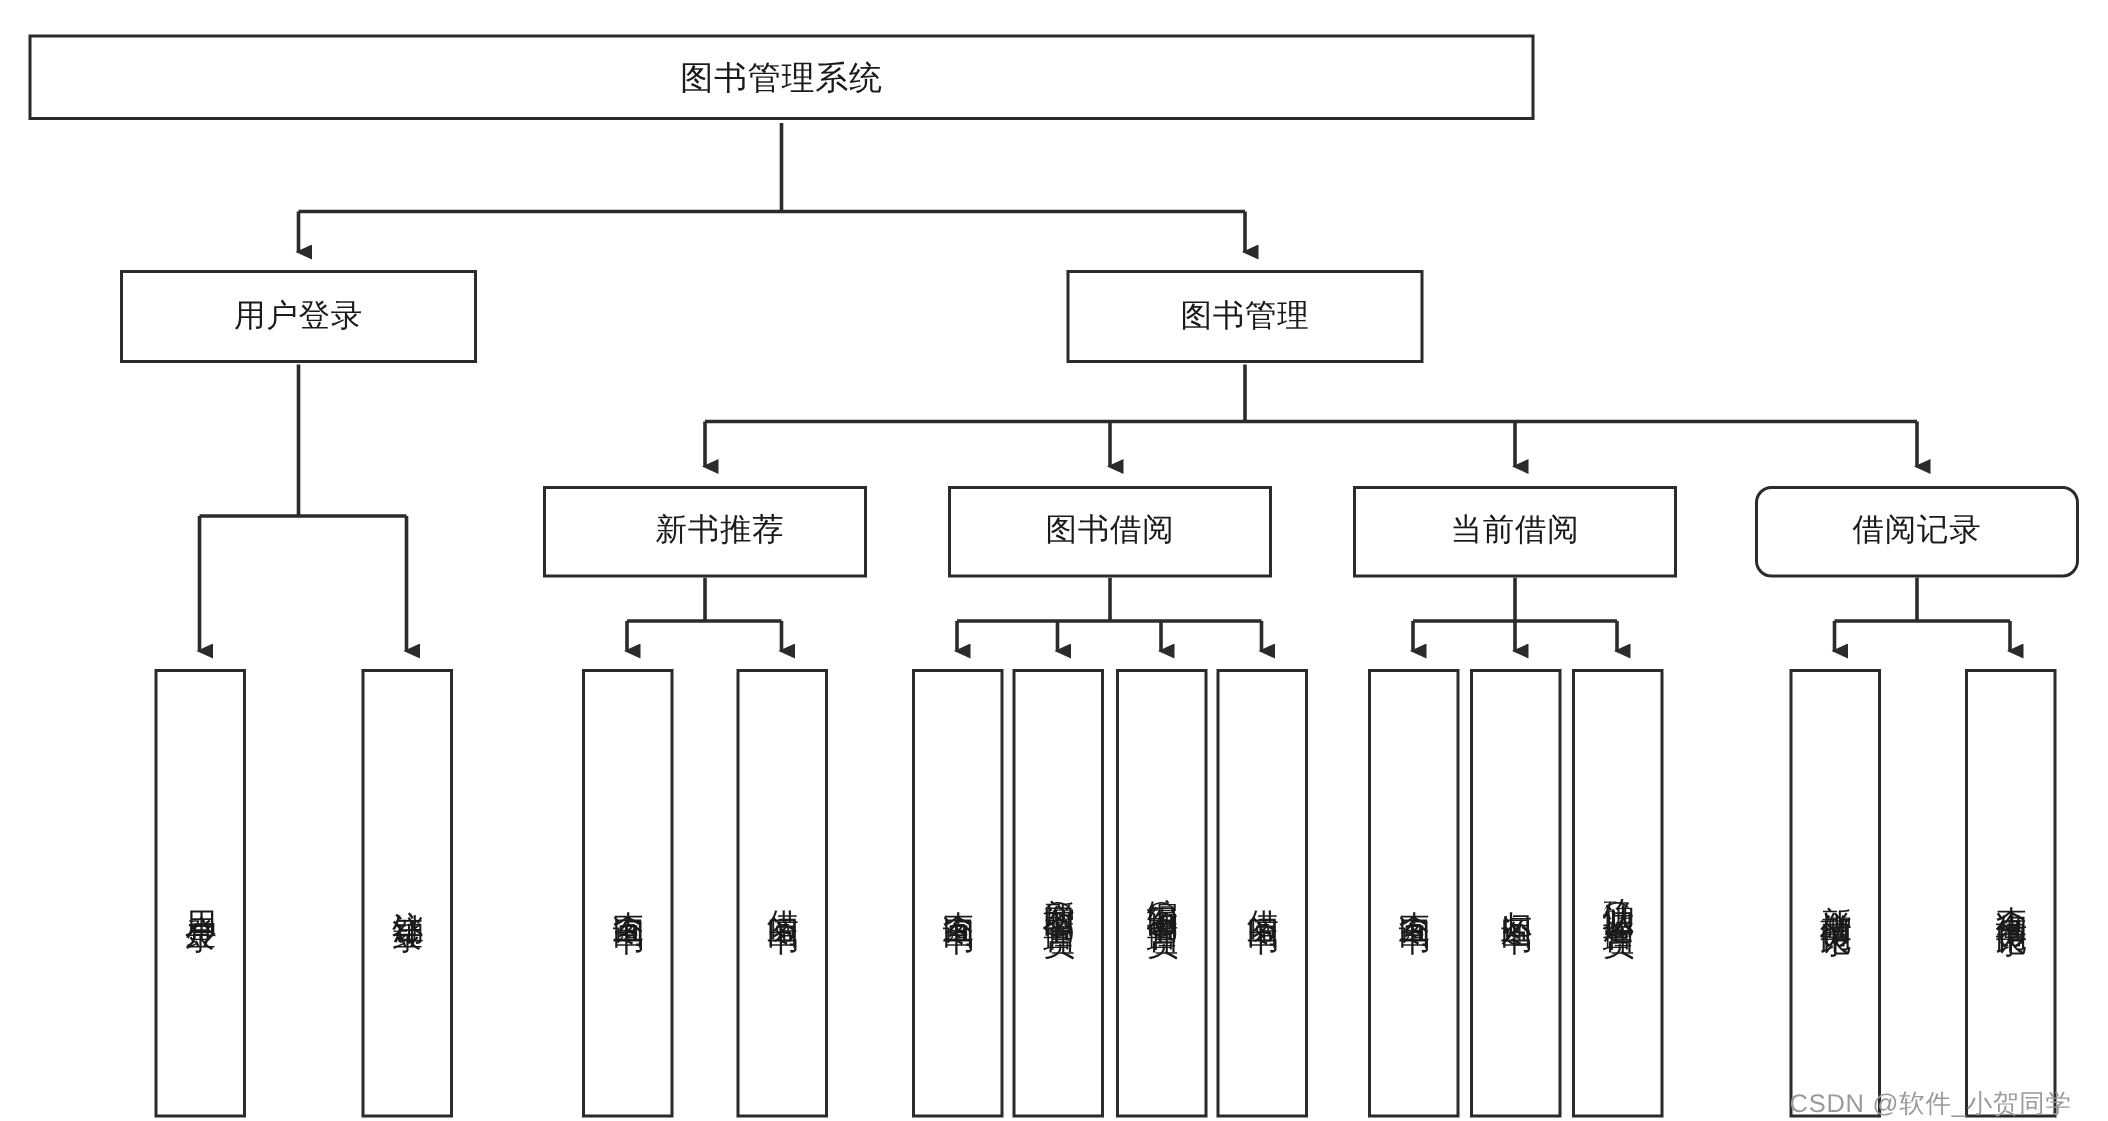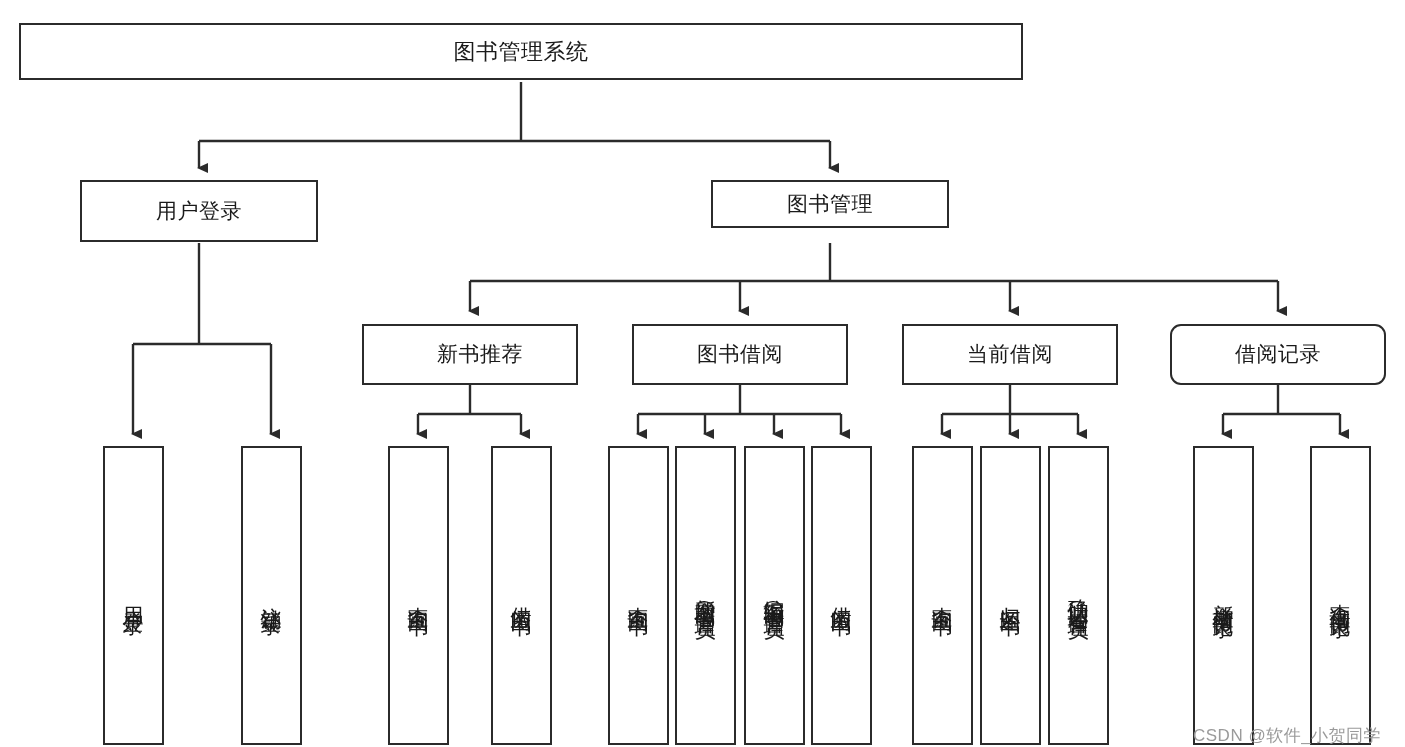--- a/index.html
+++ b/index.html
@@ -122,21 +122,21 @@
     </g>
   </svg>
 
   <div class="node horizontal root" style="left:19px; top:13px; width:1004px; height:57px;">
     <span class="label">图书管理系统</span>
   </div>
 
   <div class="node horizontal" style="left:80px; top:170px; width:238px; height:62px;">
     <span class="label">用户登录</span>
   </div>
-  <div class="node horizontal" style="left:711px; top:170px; width:238px; height:48px;justify-content:center;">
+  <div class="node horizontal" style="left:711px; top:170px; width:238px; height:62px;justify-content:center;">
     <span class="label">图书管理</span>
   </div>
 
   <div class="node horizontal" style="left:362px; top:314px; width:216px; height:61px;padding-left:20px;">
     <span class="label">新书推荐</span>
   </div>
   <div class="node horizontal" style="left:632px; top:314px; width:216px; height:61px;">
     <span class="label">图书借阅</span>
   </div>
   <div class="node horizontal" style="left:902px; top:314px; width:216px; height:61px;">

